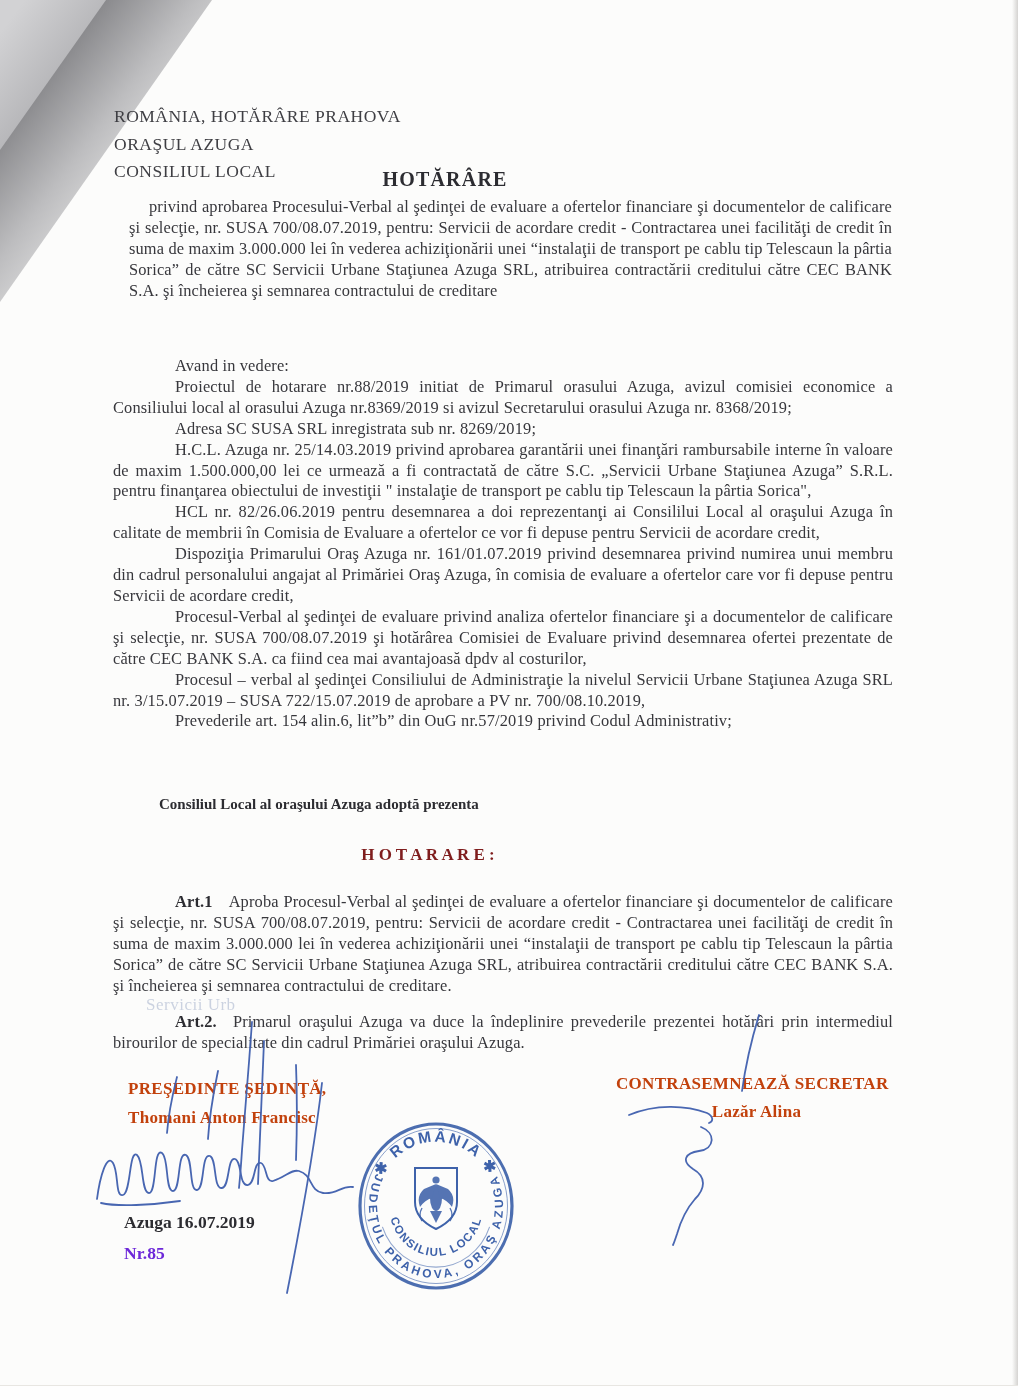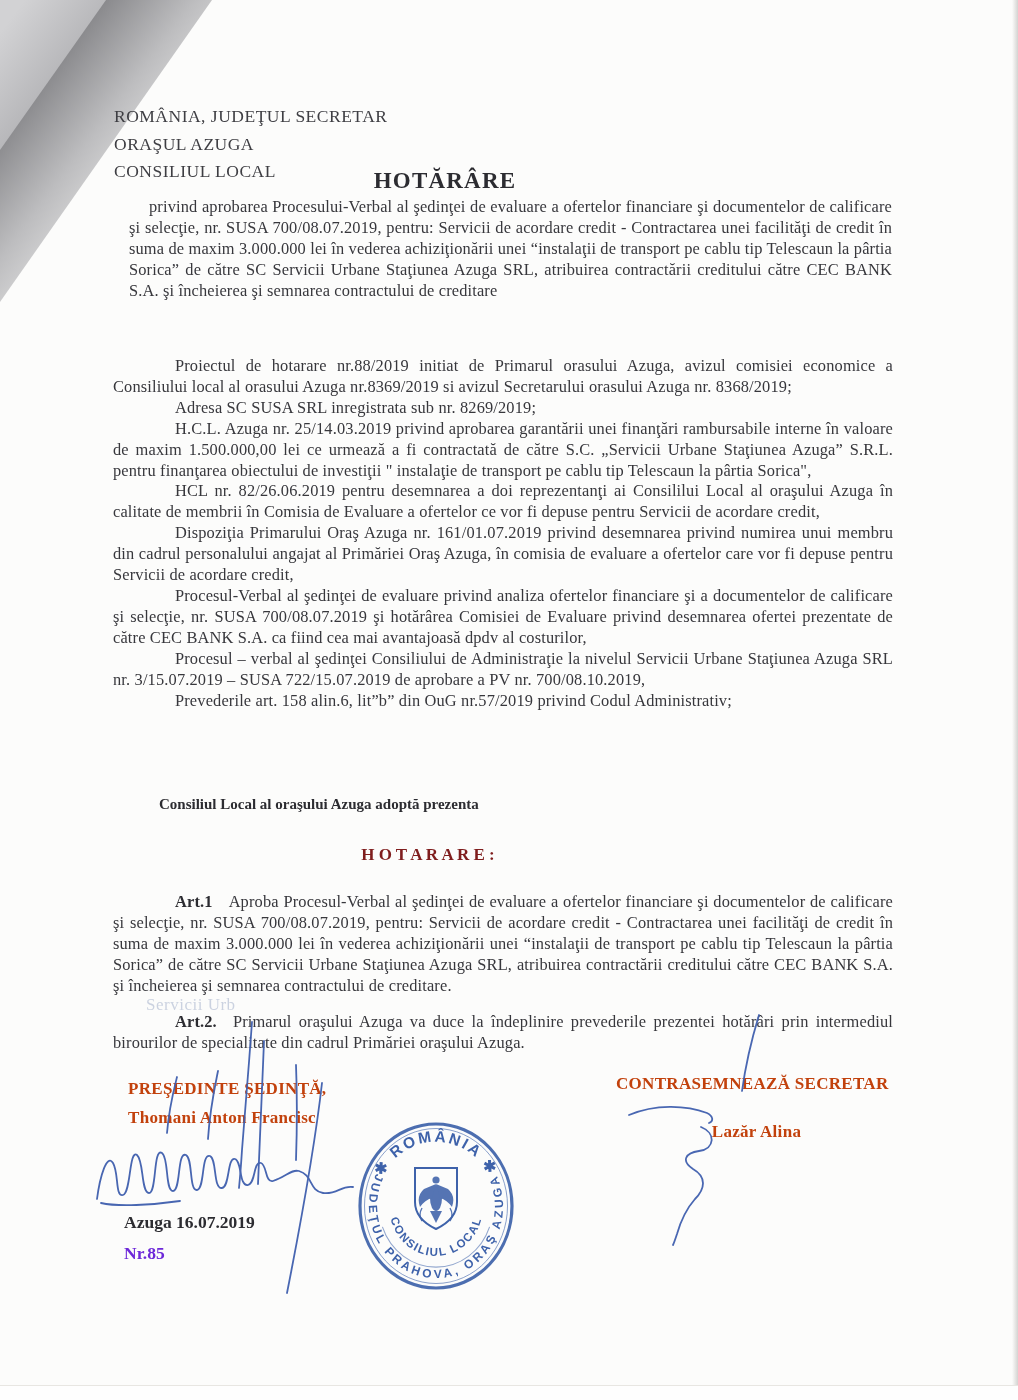--- a/index.html
+++ b/index.html
@@ -17,67 +17,68 @@
      background:linear-gradient(127deg,#565658 6%,#8b8b8e 22%,#bdbdbf 40%,#e5e5e5 58%,#fcfcfb 80%);}
   .fold-lid{left:0;top:0;width:120px;height:165px;
      clip-path:polygon(0 0,106px 0,0 150px);
      background:linear-gradient(127deg,#d2d2d4 10%,#b1b1b4 55%,#97979a 95%);}
   .edge-right{right:0;top:0;bottom:0;width:6px;
      background:linear-gradient(to right,rgba(0,0,0,0),rgba(110,105,100,.28));}
   .edge-bottom{left:0;right:0;bottom:0;height:14px;background:#fefefe;border-top:1px solid #e8e6e2;}
   
   .issuer{left:114px;top:103px;font-size:17.5px;line-height:27.5px;letter-spacing:.5px;color:#3e3e43;}
   .doc-title{left:130px;top:168px;width:630px;text-align:center;font-weight:bold;
-     font-size:23px;letter-spacing:1.2px;color:#2c2c31;}
+     font-size:20px;letter-spacing:1.2px;color:#2c2c31;}
   .intro{left:129px;top:197px;width:763px;text-indent:20px;}
   .recitals{left:113px;top:356px;width:780px;}
   .adopt{left:159px;top:796px;font-size:15px;}
   .decision{left:113px;top:845px;width:630px;text-align:center;font-weight:bold;
      font-size:17px;color:#7f1d1d;}
   .article1{left:113px;top:892px;width:780px;}
   .article2{left:113px;top:1012px;width:780px;}
   .art-label{margin-right:16px;}
   .ghost{left:146px;top:995px;font-size:17px;color:#7d8fb5;opacity:.38;letter-spacing:.5px;}
   .sig-title{font-weight:bold;font-size:17px;letter-spacing:.3px;color:#c2410c;}
   .president{left:128px;top:1074px;line-height:29px;}
   .secretary{left:616px;top:1070px;line-height:28px;}
-  .sec-name{text-align:center;width:281px;margin-top:20px;}
+  .sec-name{text-align:center;width:281px;}
   .footer-date{left:124px;top:1212px;font-weight:bold;font-size:17.5px;color:#2c2c31;}
   .footer-nr{left:124px;top:1243px;font-weight:bold;font-size:17.5px;color:#6d28d9;}
   .stamp-box{left:351px;top:1118px;width:170px;height:180px;}
   .ink-overlay{left:0;top:0;width:1018px;height:1400px;pointer-events:none;}
 </style>
 </head>
 <body>
 
 <div class="page">
 
   <div class="abs fold-grad"></div>
   <div class="abs fold-lid"></div>
   <div class="abs edge-right"></div>
   <div class="abs edge-bottom"></div>
 
   <header class="abs issuer">
-    <div>ROMÂNIA, JUDEŢUL SECRETAR</div>
+    <div>ROMÂNIA, HOTĂRÂRE PRAHOVA</div>
     <div>ORAŞUL AZUGA</div>
     <div>CONSILIUL LOCAL</div>
   </header>
 
   <div class="abs doc-title">HOTĂRÂRE</div>
   <p class="abs intro body-text just">privind aprobarea Procesului-Verbal al şedinţei de evaluare a  ofertelor financiare şi  documentelor de calificare şi selecţie, nr. SUSA 700/08.07.2019, pentru: Servicii de acordare credit - Contractarea unei facilităţi de credit în suma de maxim 3.000.000 lei în vederea achiziţionării unei “instalaţii de transport pe cablu tip Telescaun la pârtia Sorica” de către SC Servicii Urbane Staţiunea Azuga SRL, atribuirea contractării creditului către CEC BANK S.A. şi încheierea şi semnarea contractului de creditare</p>
 
   <section class="abs recitals body-text">
+    <p class="ind">Avand in vedere:</p>
     <p class="ind just">Proiectul de hotarare nr.88/2019 initiat de Primarul orasului Azuga,  avizul comisiei economice  a Consiliului local al orasului Azuga nr.8369/2019 si avizul Secretarului orasului Azuga nr. 8368/2019;</p>
     <p class="ind just">Adresa SC SUSA SRL inregistrata sub nr. 8269/2019;</p>
     <p class="ind just">H.C.L. Azuga nr. 25/14.03.2019 privind aprobarea garantării unei finanţări rambursabile interne în valoare de maxim 1.500.000,00 lei ce urmează a fi contractată de către S.C. „Servicii Urbane Staţiunea Azuga” S.R.L. pentru finanţarea obiectului de investiţii " instalaţie de transport pe cablu tip Telescaun la pârtia Sorica",</p>
     <p class="ind just">HCL nr. 82/26.06.2019 pentru desemnarea a doi reprezentanţi ai Consililui Local al oraşului Azuga în calitate de membrii în Comisia de Evaluare a ofertelor ce vor fi depuse pentru Servicii de acordare credit,</p>
     <p class="ind just">Dispoziţia Primarului Oraş Azuga nr. 161/01.07.2019 privind desemnarea  privind numirea unui membru din cadrul personalului angajat al Primăriei Oraş Azuga, în comisia de evaluare a ofertelor care vor fi depuse pentru Servicii de acordare credit,</p>
     <p class="ind just">Procesul-Verbal al şedinţei de evaluare privind analiza ofertelor financiare şi a documentelor de calificare şi selecţie, nr. SUSA 700/08.07.2019 şi hotărârea Comisiei de Evaluare privind desemnarea ofertei prezentate de către CEC BANK S.A. ca fiind cea mai avantajoasă dpdv al costurilor,</p>
     <p class="ind just">Procesul – verbal al şedinţei Consiliului de Administraţie la nivelul Servicii Urbane Staţiunea Azuga SRL nr. 3/15.07.2019 – SUSA 722/15.07.2019 de aprobare a PV nr. 700/08.10.2019,</p>
-    <p class="ind just">Prevederile art. 158 alin.6, lit”b” din OuG nr.57/2019 privind Codul Administrativ;</p>
+    <p class="ind just">Prevederile art. 154 alin.6, lit”b” din OuG nr.57/2019 privind Codul Administrativ;</p>
   </section>
 
   <p class="abs adopt b">Consiliul Local al oraşului Azuga adoptă prezenta</p>
   <div class="abs decision">H O T A R A R E :</div>
 
   <p class="abs article1 body-text just ind">
     <span class="b art-label">Art.1</span><span>Aproba Procesul-Verbal al şedinţei de evaluare a  ofertelor financiare şi  documentelor de calificare şi selecţie, nr. SUSA 700/08.07.2019, pentru: Servicii de acordare credit - Contractarea unei facilităţi de credit în suma de maxim 3.000.000 lei în vederea achiziţionării unei “instalaţii de transport pe cablu tip Telescaun la pârtia Sorica” de către SC Servicii Urbane Staţiunea Azuga SRL, atribuirea contractării creditului către CEC BANK S.A. şi încheierea şi semnarea contractului de creditare.</span>
   </p>
   <div class="abs ghost">Servicii Urb</div>
   <p class="abs article2 body-text just ind">

